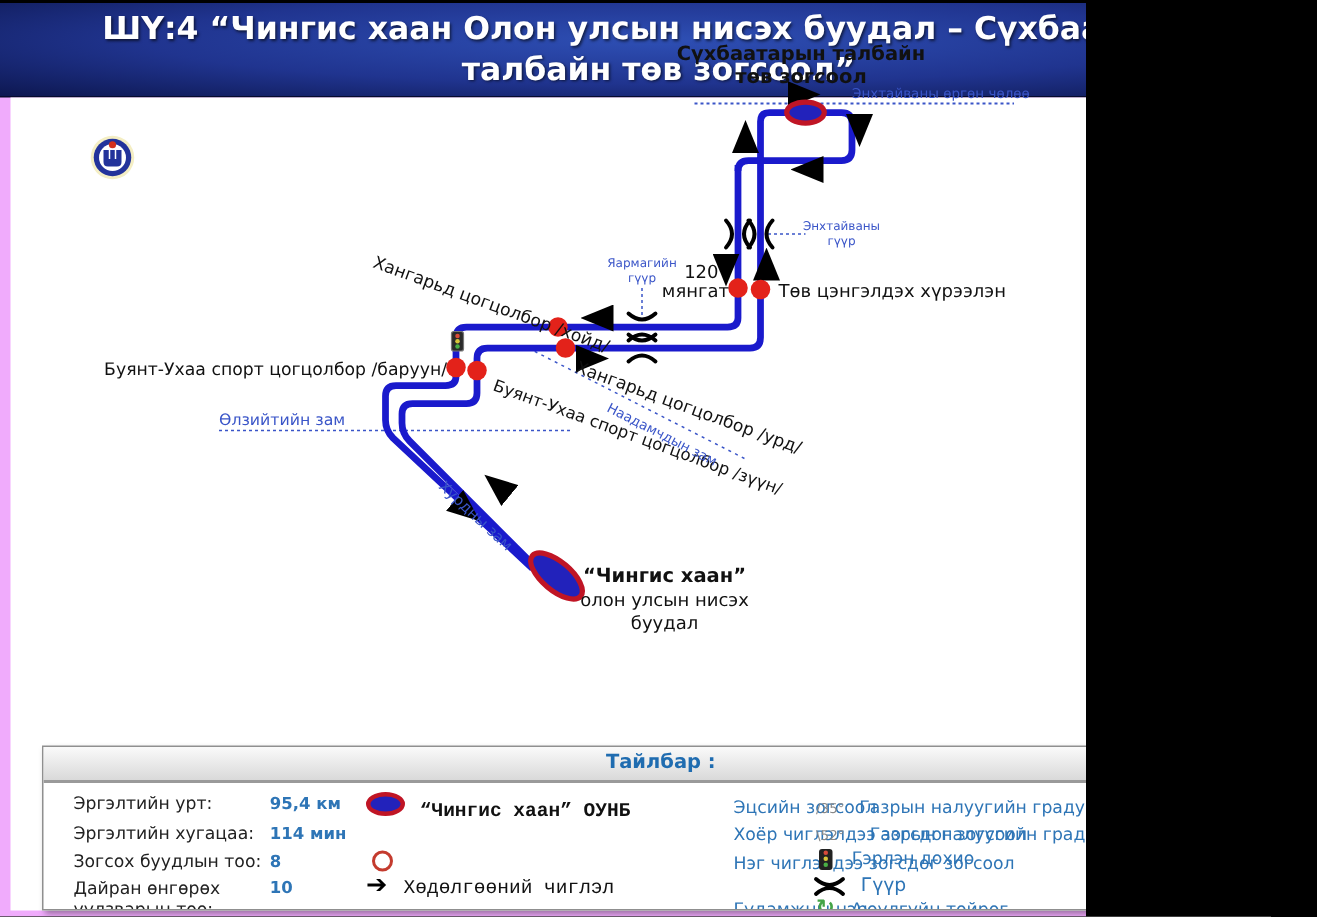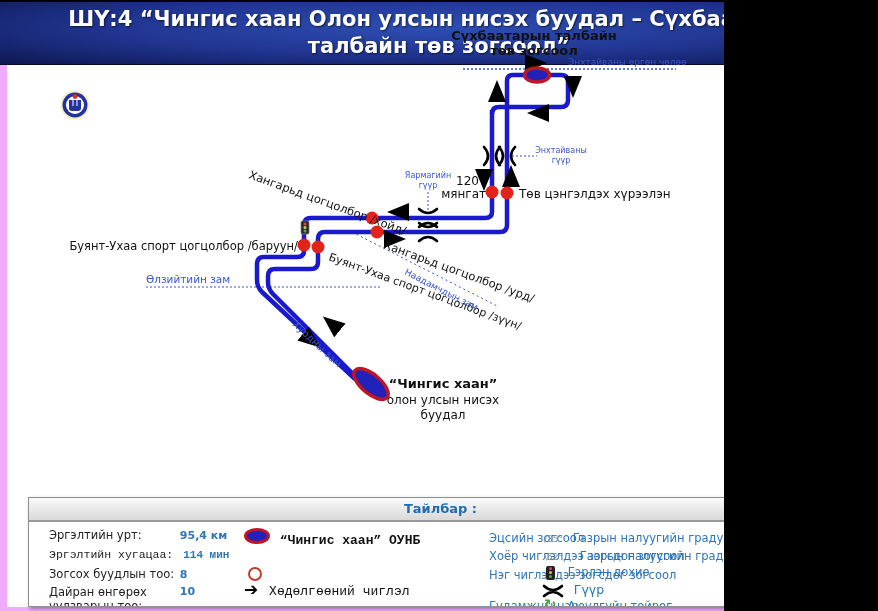--- a/index.html
+++ b/index.html
@@ -160,21 +160,21 @@
     </svg>
 
     <div class="legend">
       <div class="legend-header">Тайлбар :</div>
       <div class="legend-body">
 
         <div class="abs" style="left:20px;top:6px;">
           <span class="stat-label" style="display:inline-block;width:127px;">Эргэлтийн урт:</span>
           <span class="stat-value">95,4 км</span>
         </div>
-        <div class="abs" style="left:20px;top:26px;font-family:Liberation Mono, monospace;">
+        <div class="abs" style="left:20px;top:26px;">
           <span class="stat-label" style="display:inline-block;width:127px;">Эргэлтийн хугацаа:</span>
           <span class="stat-value">114 мин</span>
         </div>
         <div class="abs" style="left:20px;top:45px;">
           <span class="stat-label" style="display:inline-block;width:127px;">Зогсох буудлын тоо:</span>
           <span class="stat-value">8</span>
         </div>
         <div class="abs" style="left:20px;top:63px;">
           <span class="stat-label" style="display:inline-block;width:127px;vertical-align:top;">
             <span>Дайран өнгөрөх</span><br>

